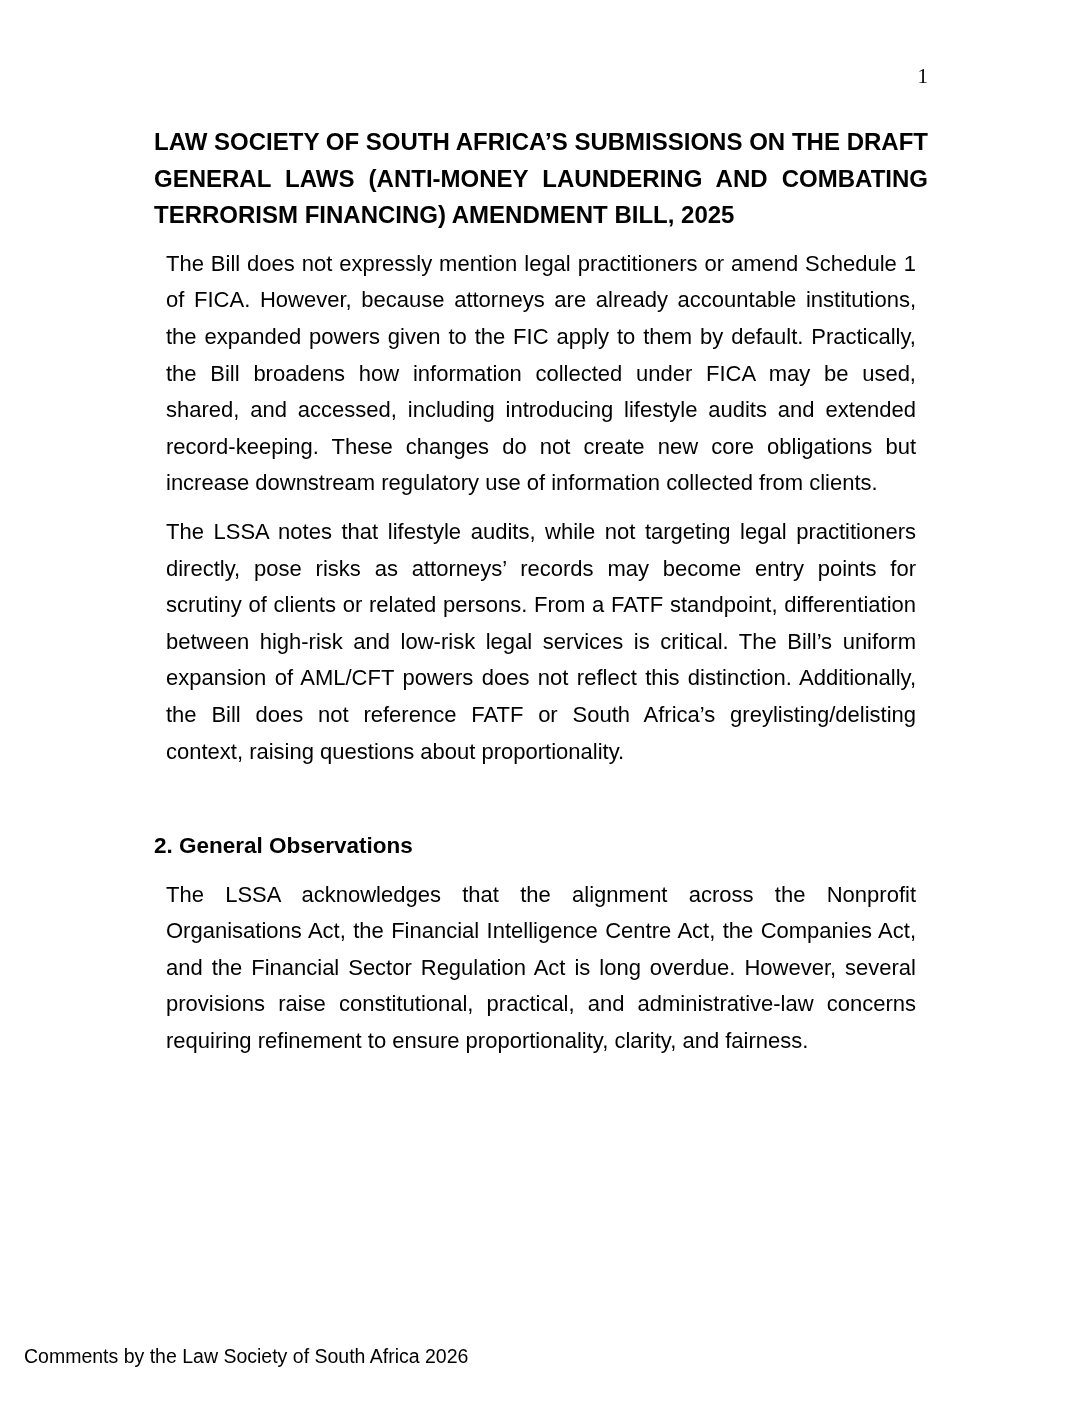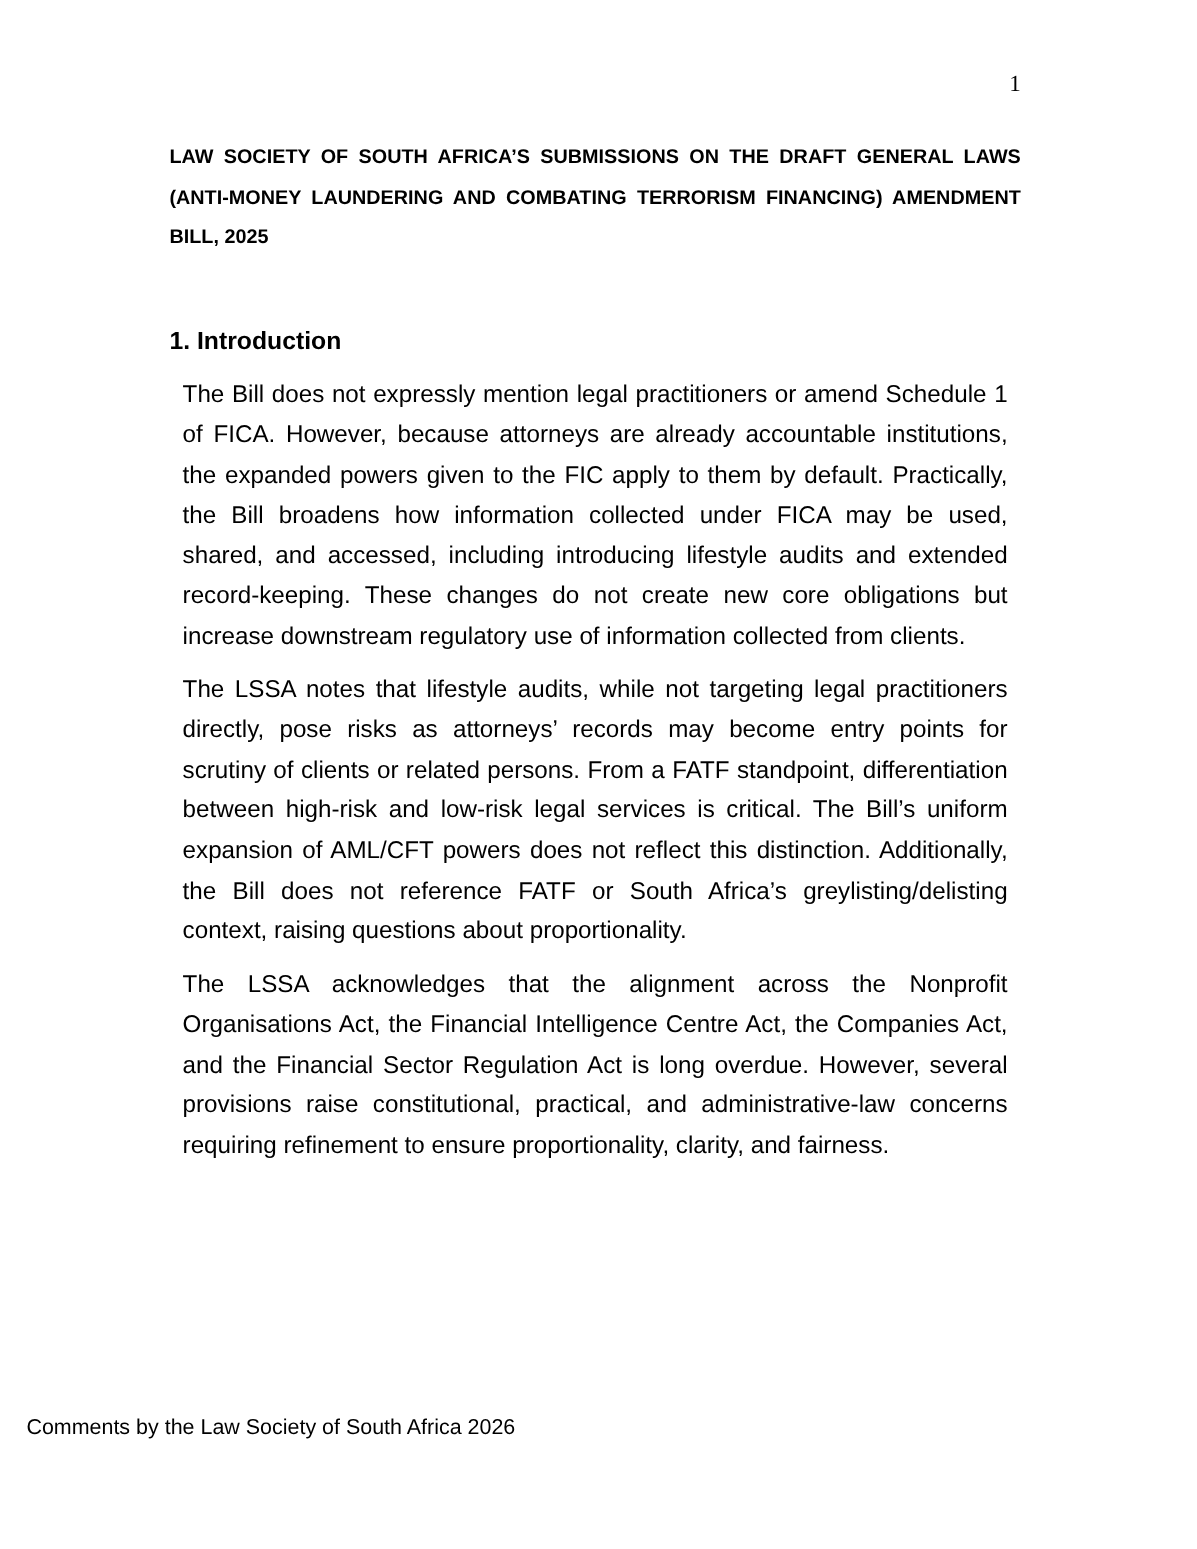--- a/index.html
+++ b/index.html
@@ -25,21 +25,21 @@
     font-size: 21px;
     line-height: 24px;
   }
   .content {
     position: absolute;
     top: 124px;
     left: 154px;
     width: 774px;
   }
   .doc-title {
-    font-size: 18px;
+    font-size: 24px;
     font-weight: bold;
     line-height: 36.6px;
     text-align: justify;
     margin: 0;
   }
   .section-heading {
     font-size: 22.5px;
     font-weight: bold;
     line-height: 36.6px;
     margin: 0;
@@ -48,40 +48,40 @@
     margin-top: 58px;
   }
   .content p.body-para {
     font-size: 22px;
     line-height: 36.6px;
     text-align: justify;
     margin: 12px;
   }
   .page-footer {
     position: absolute;
-    top: 1286px;
+    top: 1344px;
     left: 24px;
     font-size: 19.5px;
     line-height: 24px;
   }
 </style>
 </head>
 <body>
 
 <div class="page-number">1</div>
 
 <div class="content">
 
   <p class="doc-title">LAW SOCIETY OF SOUTH AFRICA’S SUBMISSIONS ON THE DRAFT GENERAL LAWS (ANTI-MONEY LAUNDERING AND COMBATING TERRORISM FINANCING) AMENDMENT BILL, 2025</p>
 
-  <p class="section-heading heading-gap">1. Introduction</p>
 
   <p class="body-para">The Bill does not expressly mention legal practitioners or amend Schedule 1 of FICA. However, because attorneys are already accountable institutions, the expanded powers given to the FIC apply to them by default. Practically, the Bill broadens how information collected under FICA may be used, shared, and accessed, including introducing lifestyle audits and extended record-keeping. These changes do not create new core obligations but increase downstream regulatory use of information collected from clients.</p>
 
   <p class="body-para">The LSSA notes that lifestyle audits, while not targeting legal practitioners directly, pose risks as attorneys’ records may become entry points for scrutiny of clients or related persons. From a FATF standpoint, differentiation between high-risk and low-risk legal services is critical. The Bill’s uniform expansion of AML/CFT powers does not reflect this distinction. Additionally, the Bill does not reference FATF or South Africa’s greylisting/delisting context, raising questions about proportionality.</p>
 
 
+  <p class="section-heading heading-gap">2. General Observations</p>
 
   <p class="body-para">The LSSA acknowledges that the alignment across the Nonprofit Organisations Act, the Financial Intelligence Centre Act, the Companies Act, and the Financial Sector Regulation Act is long overdue. However, several provisions raise constitutional, practical, and administrative-law concerns requiring refinement to ensure proportionality, clarity, and fairness.</p>
 
 </div>
 
 <div class="page-footer">Comments by the Law Society of South Africa 2026</div>
 
 </body></html>

